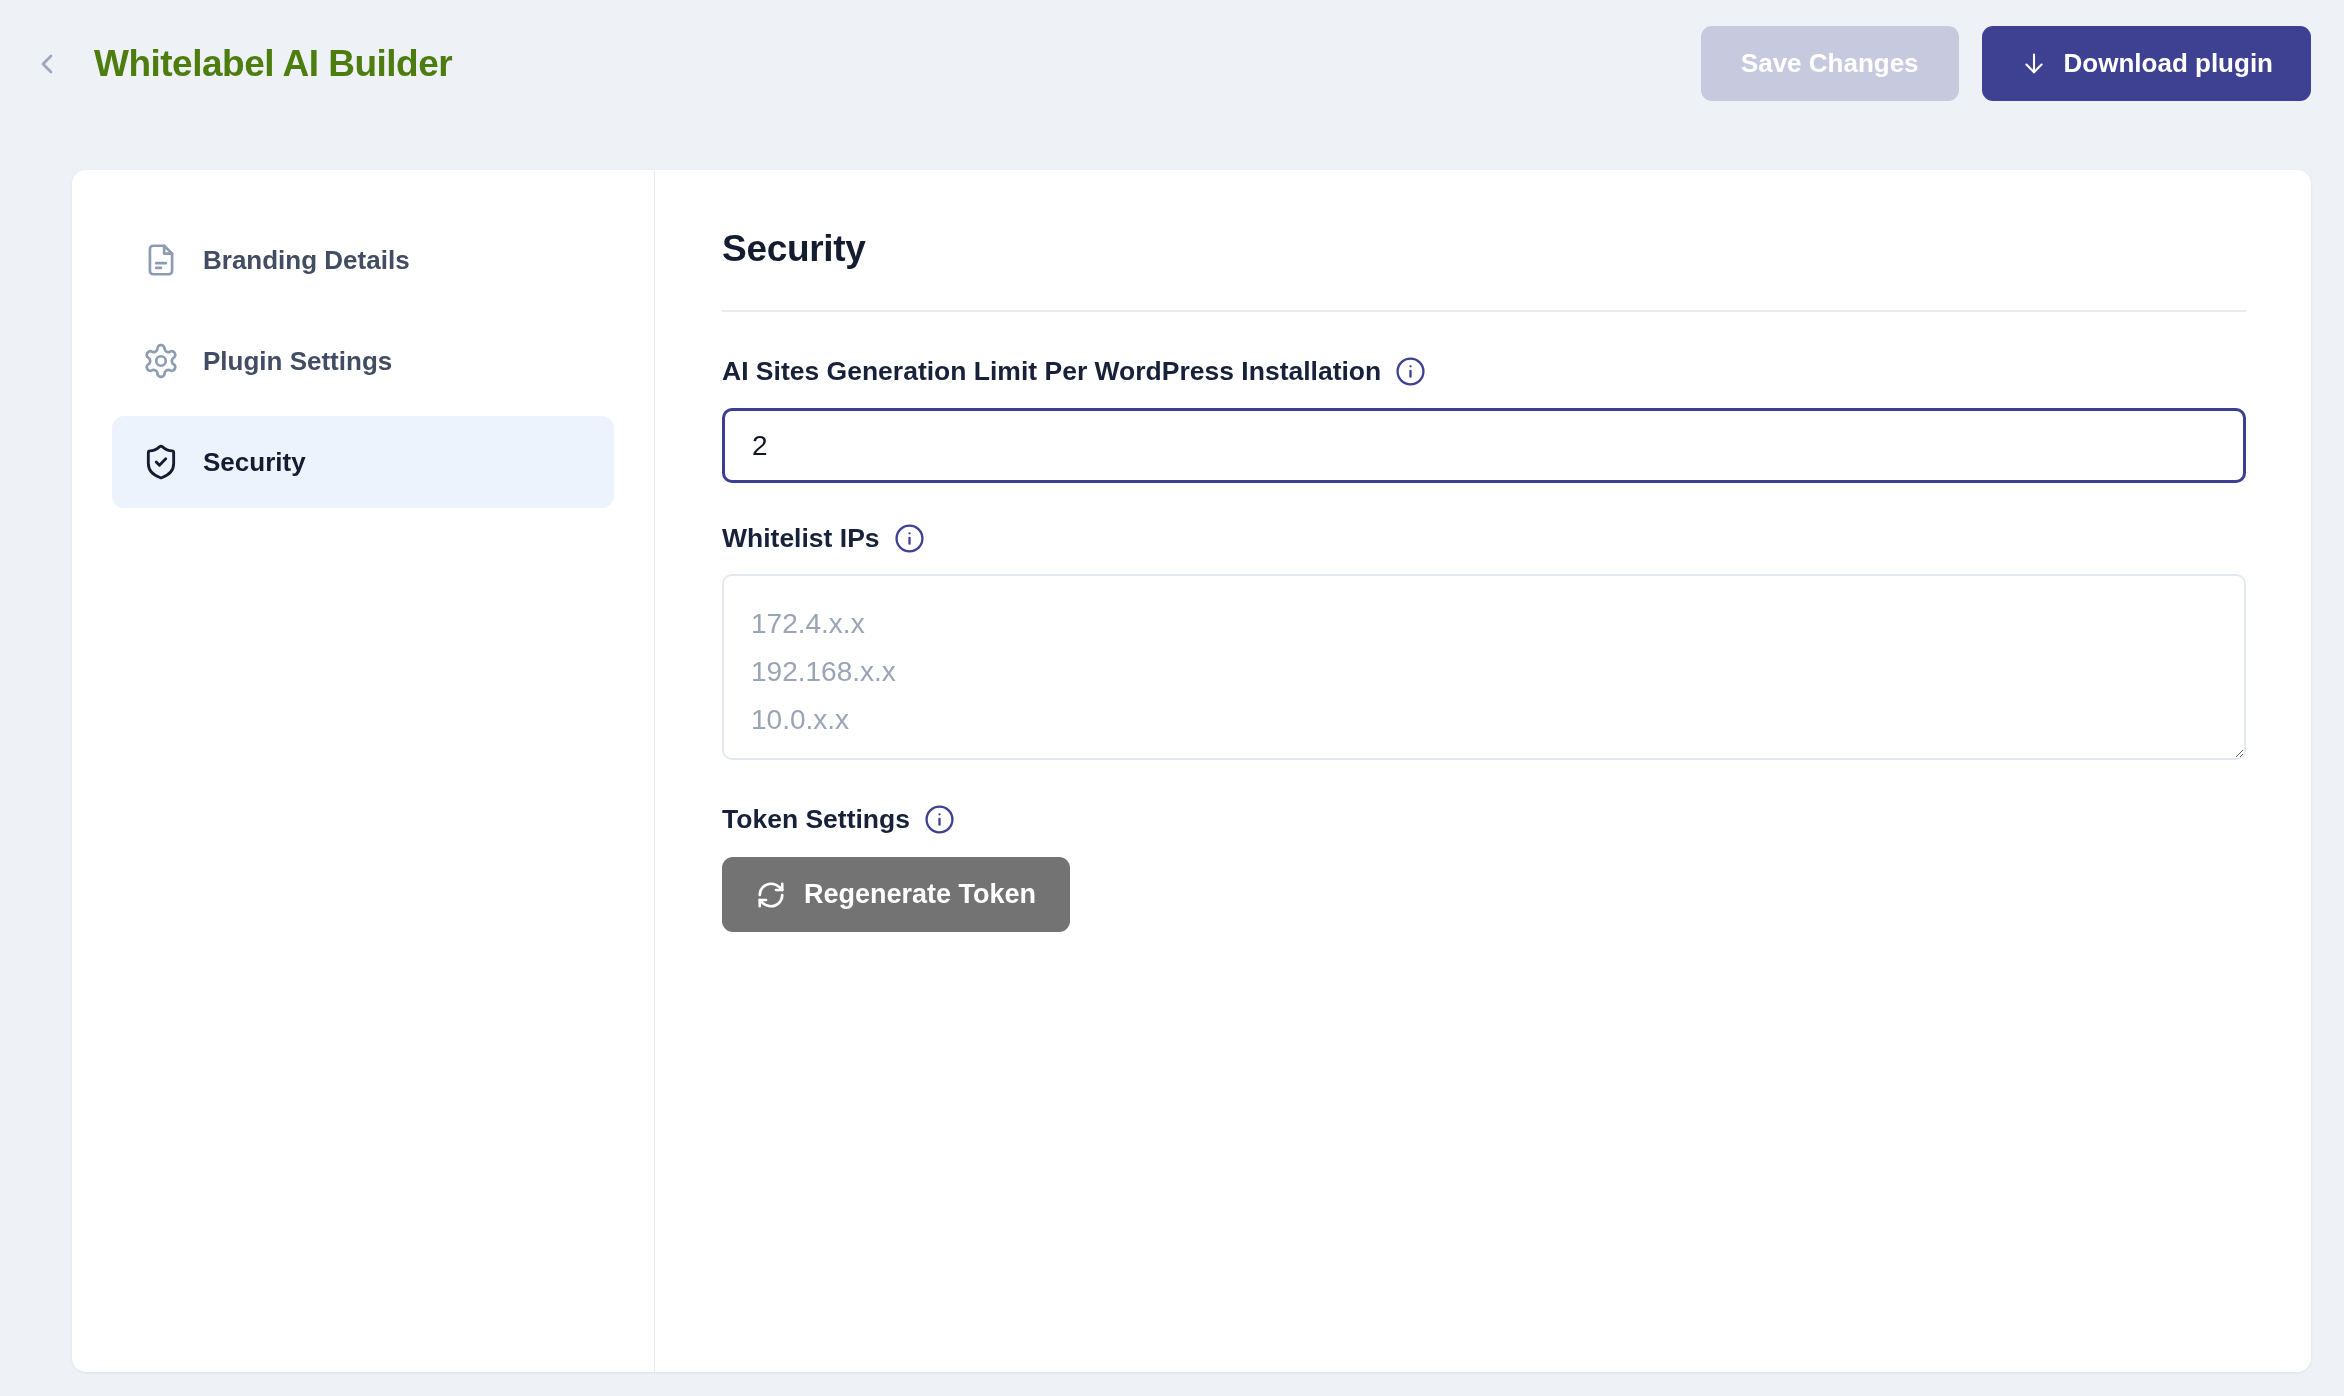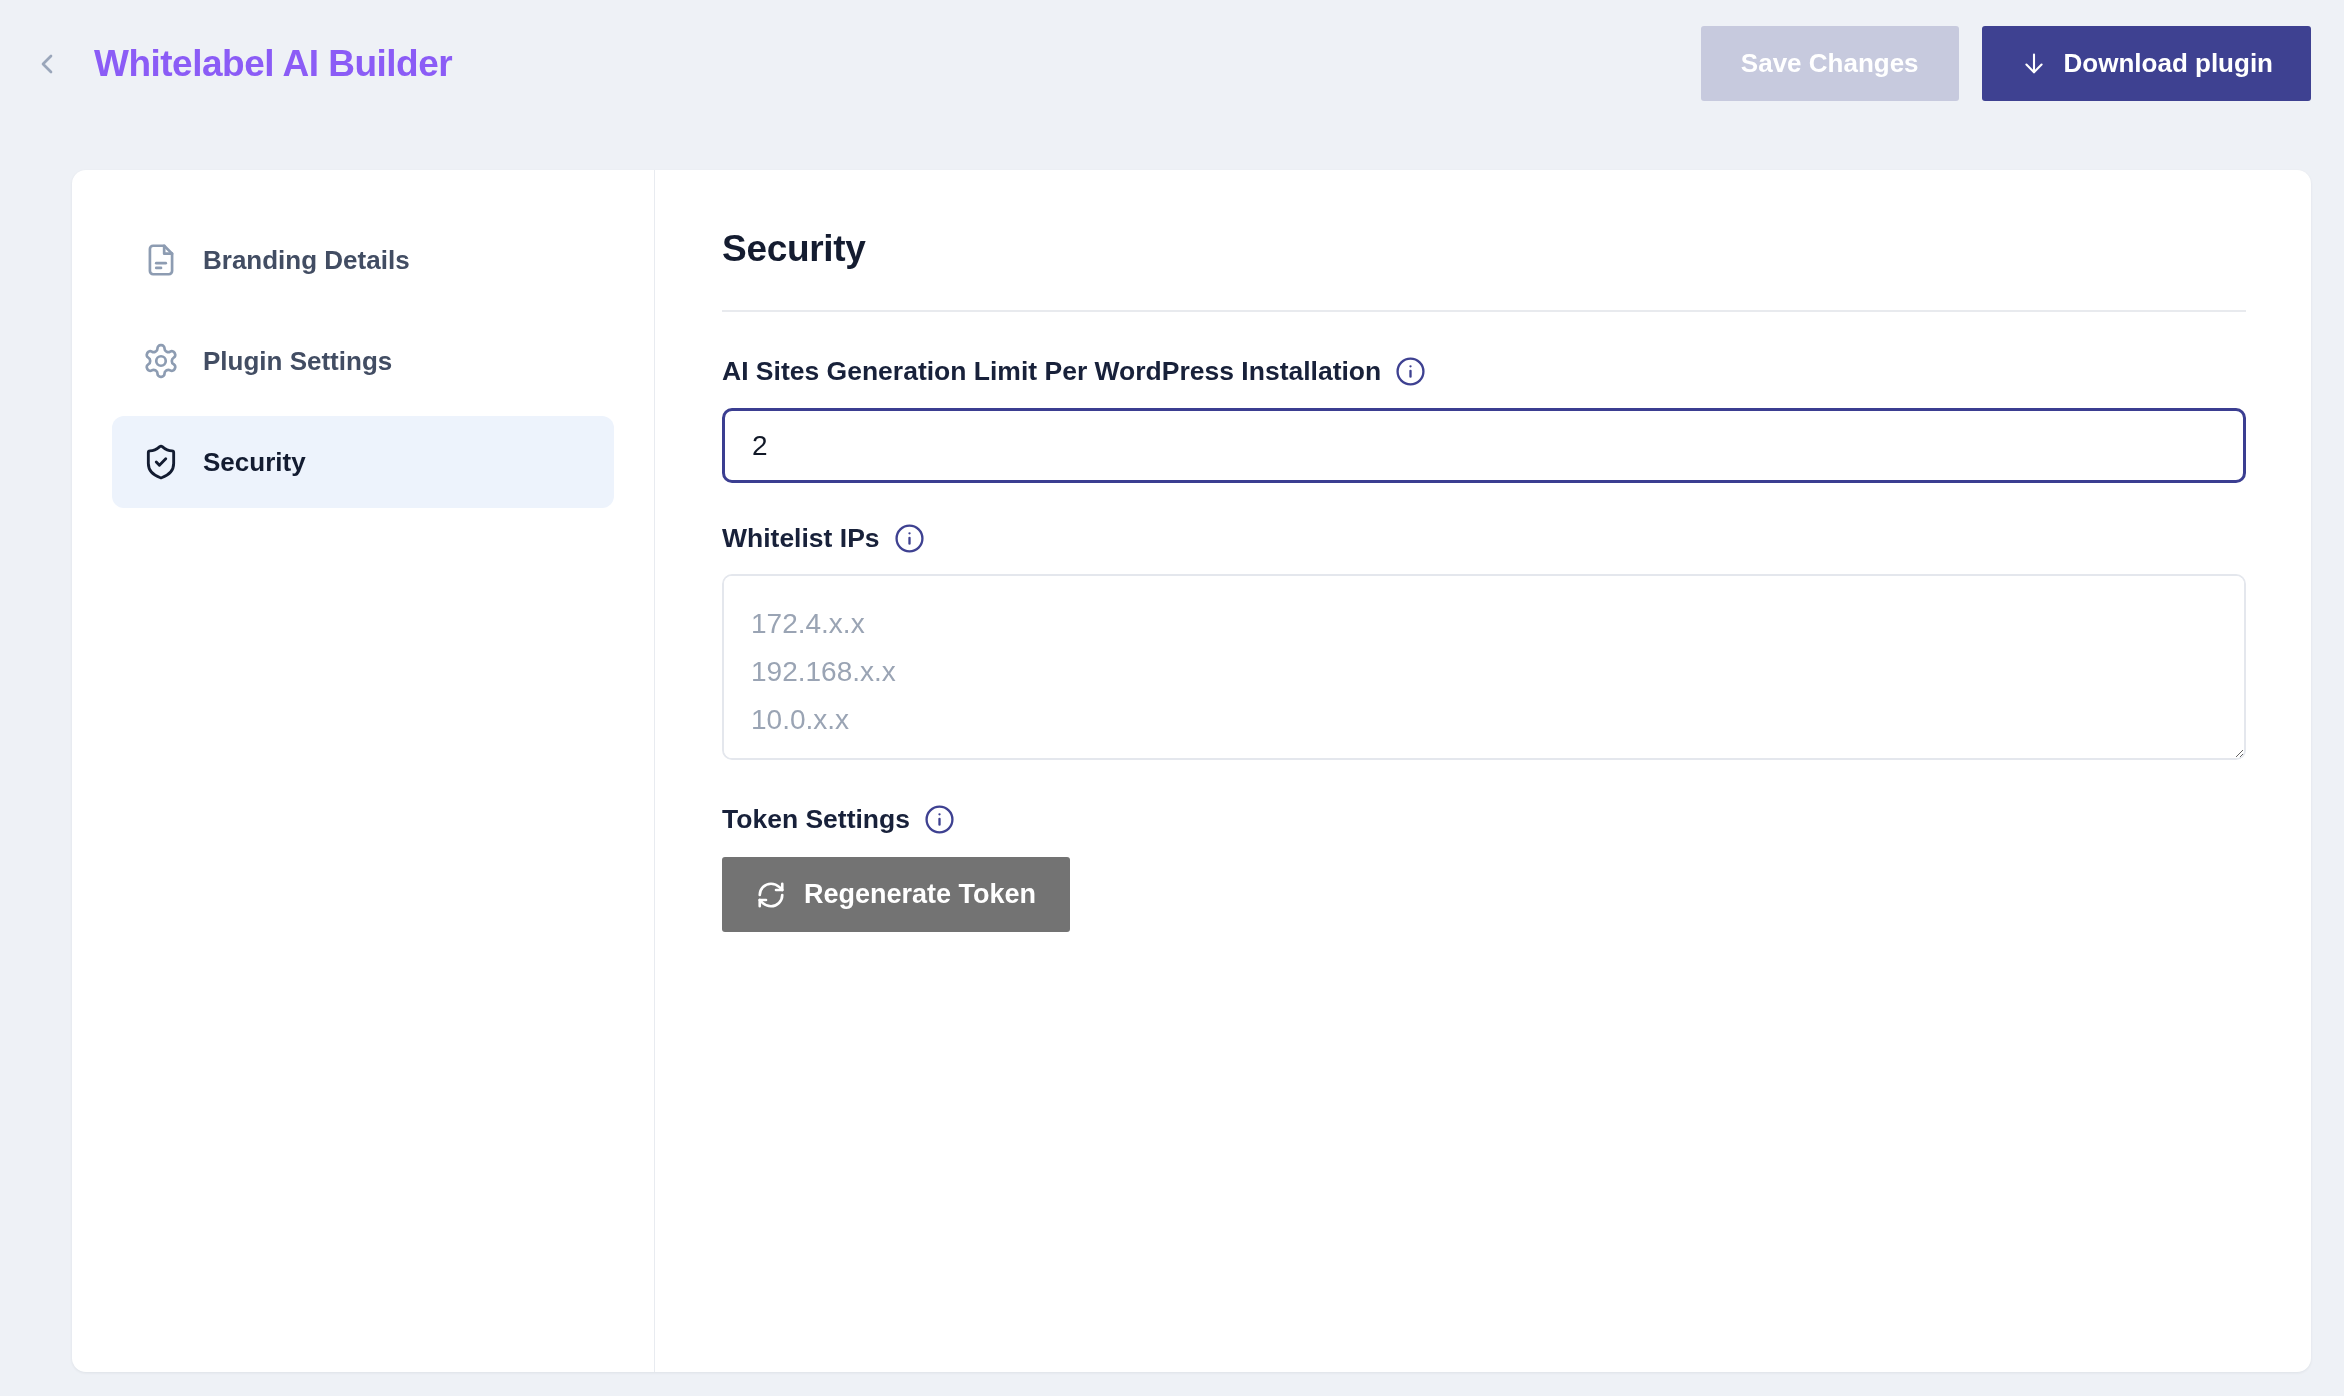--- a/index.html
+++ b/index.html
@@ -8,23 +8,23 @@
     background:#eef1f6;
     font-family:"Liberation Sans", sans-serif;
     color:#161d30;
     overflow:hidden;
   }
   svg { display:block; }
 
   
   .header { margin:26px 33px 0 26px; height:75px; display:flex; align-items:center; }
   .back-btn { width:42px; height:52px; display:flex; align-items:center; justify-content:center; color:#9aa6ba; cursor:pointer; }
-  .header-title { margin-left:26px; font-size:37px; font-weight:700; color:#8b5cf6; letter-spacing:-0.5px; }
+  .header-title { margin-left:26px; font-size:37px; font-weight:700; color:#4d7c0f; letter-spacing:-0.5px; }
   .header-actions { margin-left:auto; display:flex; gap:23px; }
-  .btn { height:75px; border:none; border-radius:3px; font-family:inherit; font-size:26px; font-weight:700; display:inline-flex; align-items:center; justify-content:center; cursor:pointer; }
+  .btn { height:75px; border:none; border-radius:11px; font-family:inherit; font-size:26px; font-weight:700; display:inline-flex; align-items:center; justify-content:center; cursor:pointer; }
   .btn-save { background:#c7cade; color:#ffffff; padding:0 40px; cursor:default; }
   .btn-download { background:#3e4191; color:#ffffff; padding:0 38px; gap:16px; }
 
   
   .card { margin:69px 33px 16px 72px; height:1202px; background:#ffffff; border-radius:14px; display:flex; box-shadow:0 1px 3px rgba(16,24,40,.07); overflow:hidden; }
 
   
   .sidebar { width:583px; flex:0 0 583px; border-right:1.5px solid #e8ebf0; padding:44px 40px; }
   .nav-item { height:92px; border-radius:12px; display:flex; align-items:center; padding:0 30px; gap:23px; margin-bottom:9px; font-size:26px; font-weight:700; color:#424d63; cursor:pointer; }
   .nav-item .nav-icon { color:#8d9cb2; flex:0 0 auto; }

